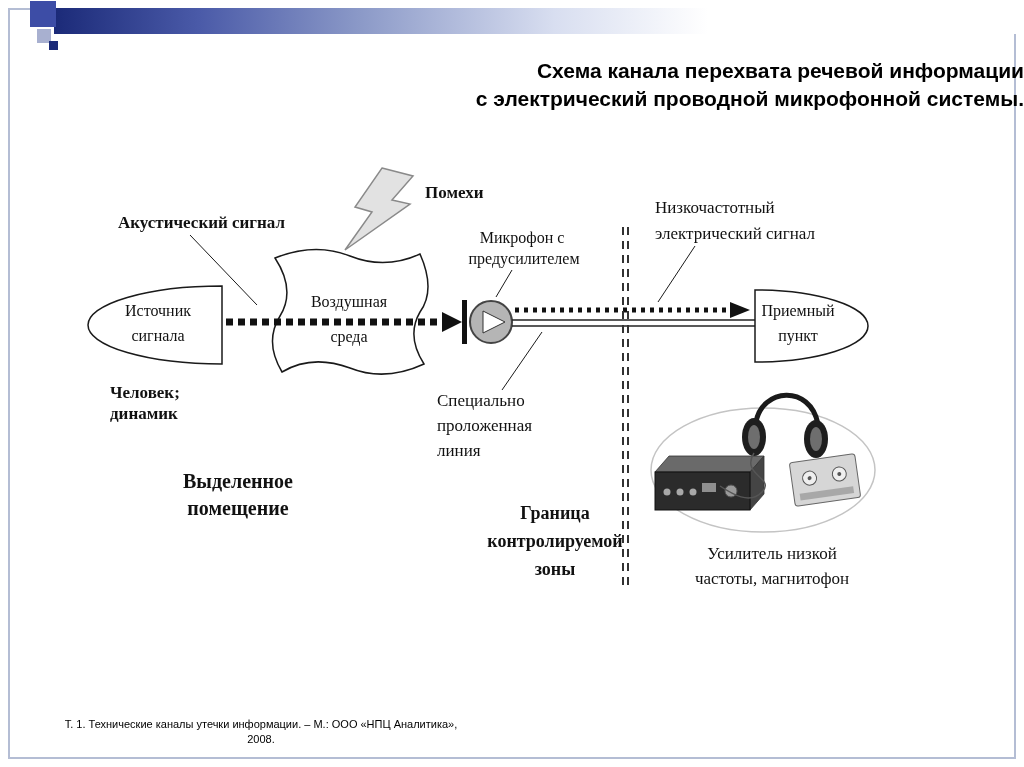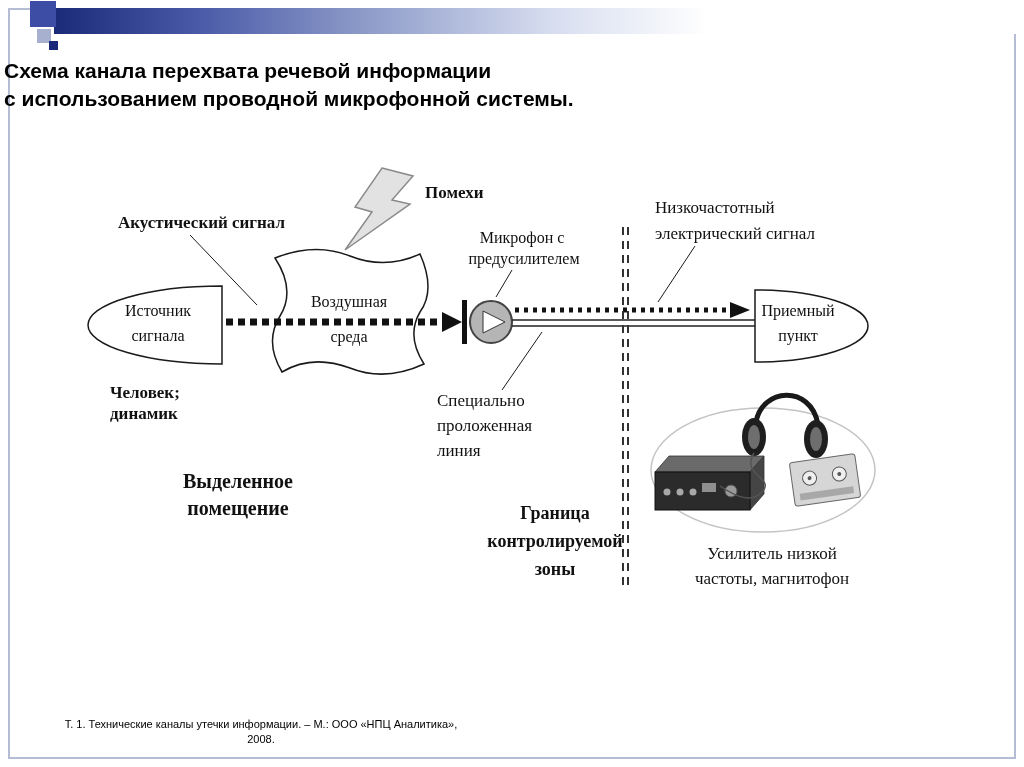--- a/index.html
+++ b/index.html
@@ -5,21 +5,21 @@
   html,body{margin:0;padding:0;background:#fff;}
   .slide{position:relative;width:1024px;height:767px;background:#fff;overflow:hidden;
          font-family:"Liberation Sans",sans-serif;color:#000;}
   .frame{position:absolute;inset:8px;border:2px solid #b4bdd4;}
   .topbar{position:absolute;left:54px;top:8px;right:8px;height:26px;
           background:linear-gradient(90deg,#1b2a78 0%,#4a5aa8 15%,#8c9ac8 32%,#d8def0 52%,#ffffff 68%);}
   .sq{position:absolute;}
   .sq1{left:30px;top:1px;width:26px;height:26px;background:#3d4da6;}
   .sq2{left:37px;top:29px;width:14px;height:14px;background:#a8b0d0;}
   .sq3{left:49px;top:41px;width:9px;height:9px;background:#1b2a78;}
-  .title{position:absolute;top:57px;left:4px;right:0;text-align:left;
+  .title{position:absolute;top:57px;left:4px;right:0;text-align:right;
          font-weight:bold;font-size:21px;line-height:28px;}
   .diagram{position:absolute;left:50px;top:150px;}
   .footer{position:absolute;left:55px;top:717px;width:412px;text-align:center;
           font-size:11px;line-height:15px;}
   
   .shape{fill:#ffffff;stroke:#1a1a1a;stroke-width:1.5;}
   .thin{stroke:#1a1a1a;stroke-width:1;fill:none;}
   .cable{stroke:#222;stroke-width:1.5;}
   .dot-thick{stroke:#111;stroke-width:7;stroke-dasharray:7 5;}
   .dot-mid{stroke:#111;stroke-width:5;stroke-dasharray:4 5;}
@@ -36,21 +36,21 @@
 
 <div class="slide">
   <div class="frame"></div>
   <div class="topbar"></div>
   <div class="sq sq1"></div>
   <div class="sq sq2"></div>
   <div class="sq sq3"></div>
 
   <div class="title">
     <div>Схема канала перехвата речевой информации</div>
-    <div>с использованием проводной микрофонной системы.</div>
+    <div>с электрический проводной микрофонной системы.</div>
   </div>
 
   <svg class="diagram" width="900" height="470" viewBox="0 0 900 470" xmlns="http://www.w3.org/2000/svg">
 
     <path class="shape" d="M225,108 Q265,92 300,106 Q335,120 370,104 Q386,140 370,162 Q356,186 374,214 Q335,232 300,218 Q262,204 232,222 Q214,192 230,166 Q246,140 225,108 Z"></path>
     <text class="t16" x="299" y="157" text-anchor="middle">Воздушная</text>
     <text class="t16" x="299" y="192" text-anchor="middle">среда</text>
 
     <path class="shape" d="M172,136 A134,39 0 0 0 172,214 Z"></path>
     <text class="t16" x="108" y="166" text-anchor="middle">Источник</text>

